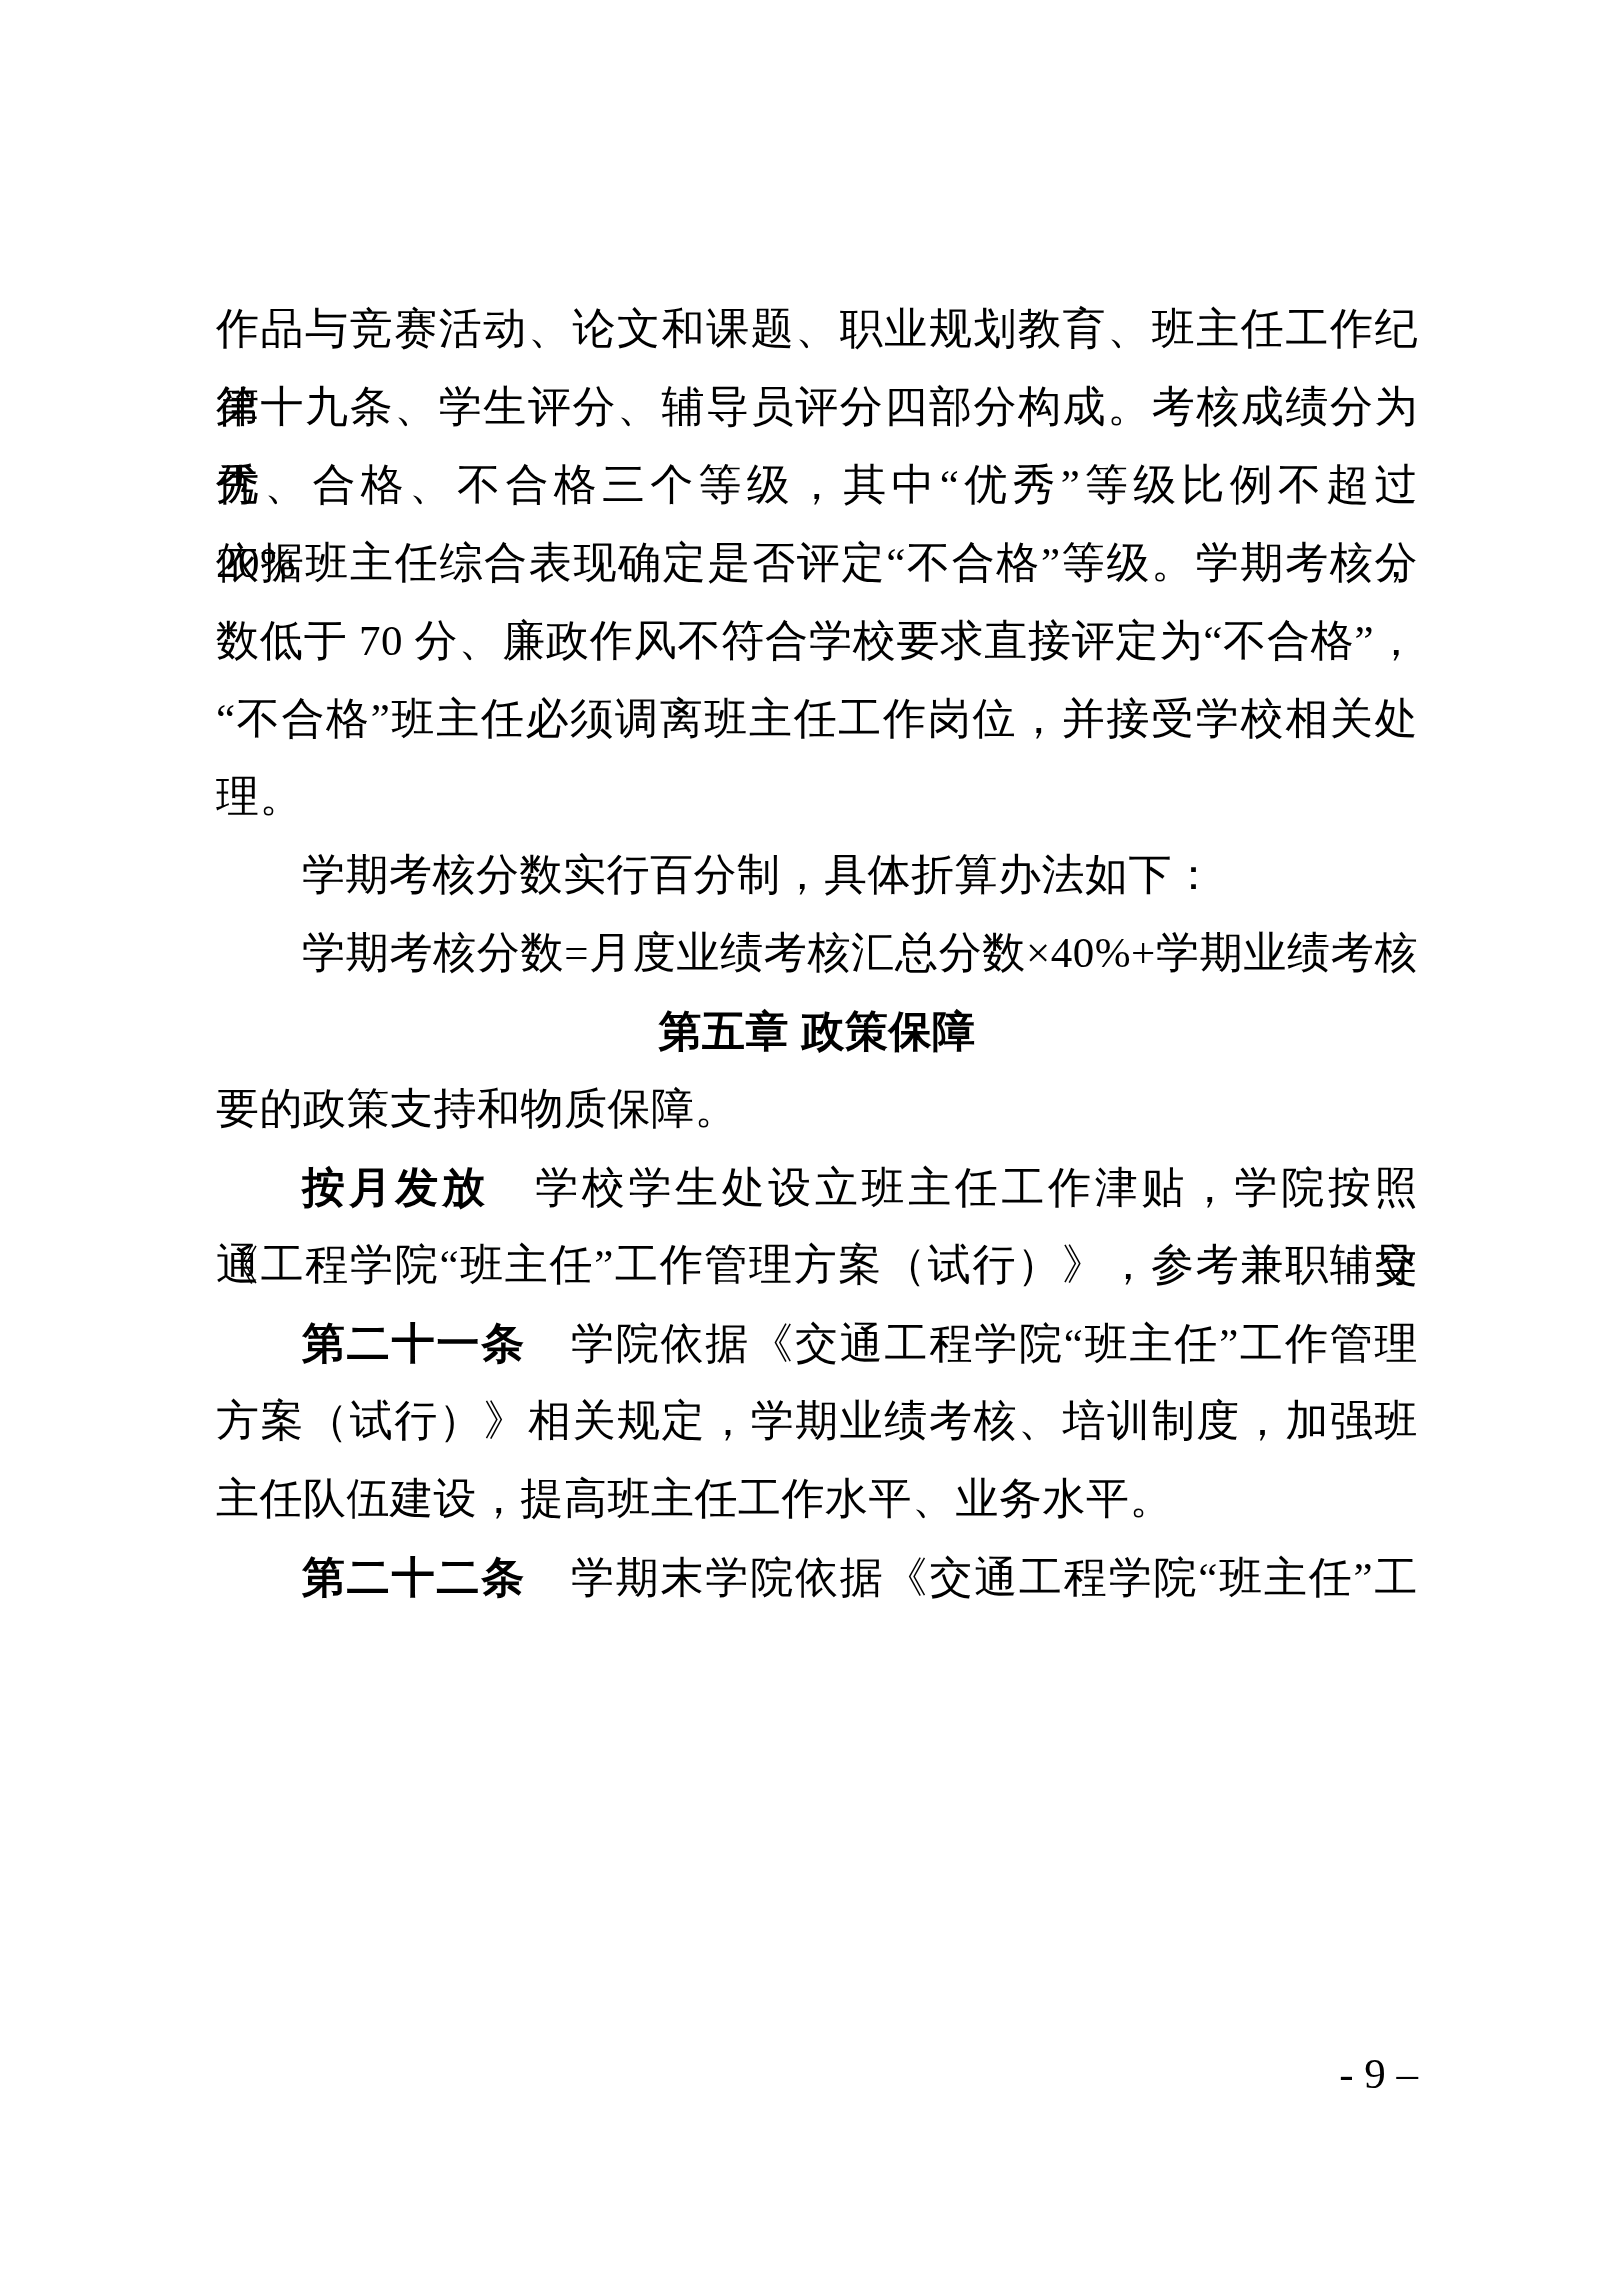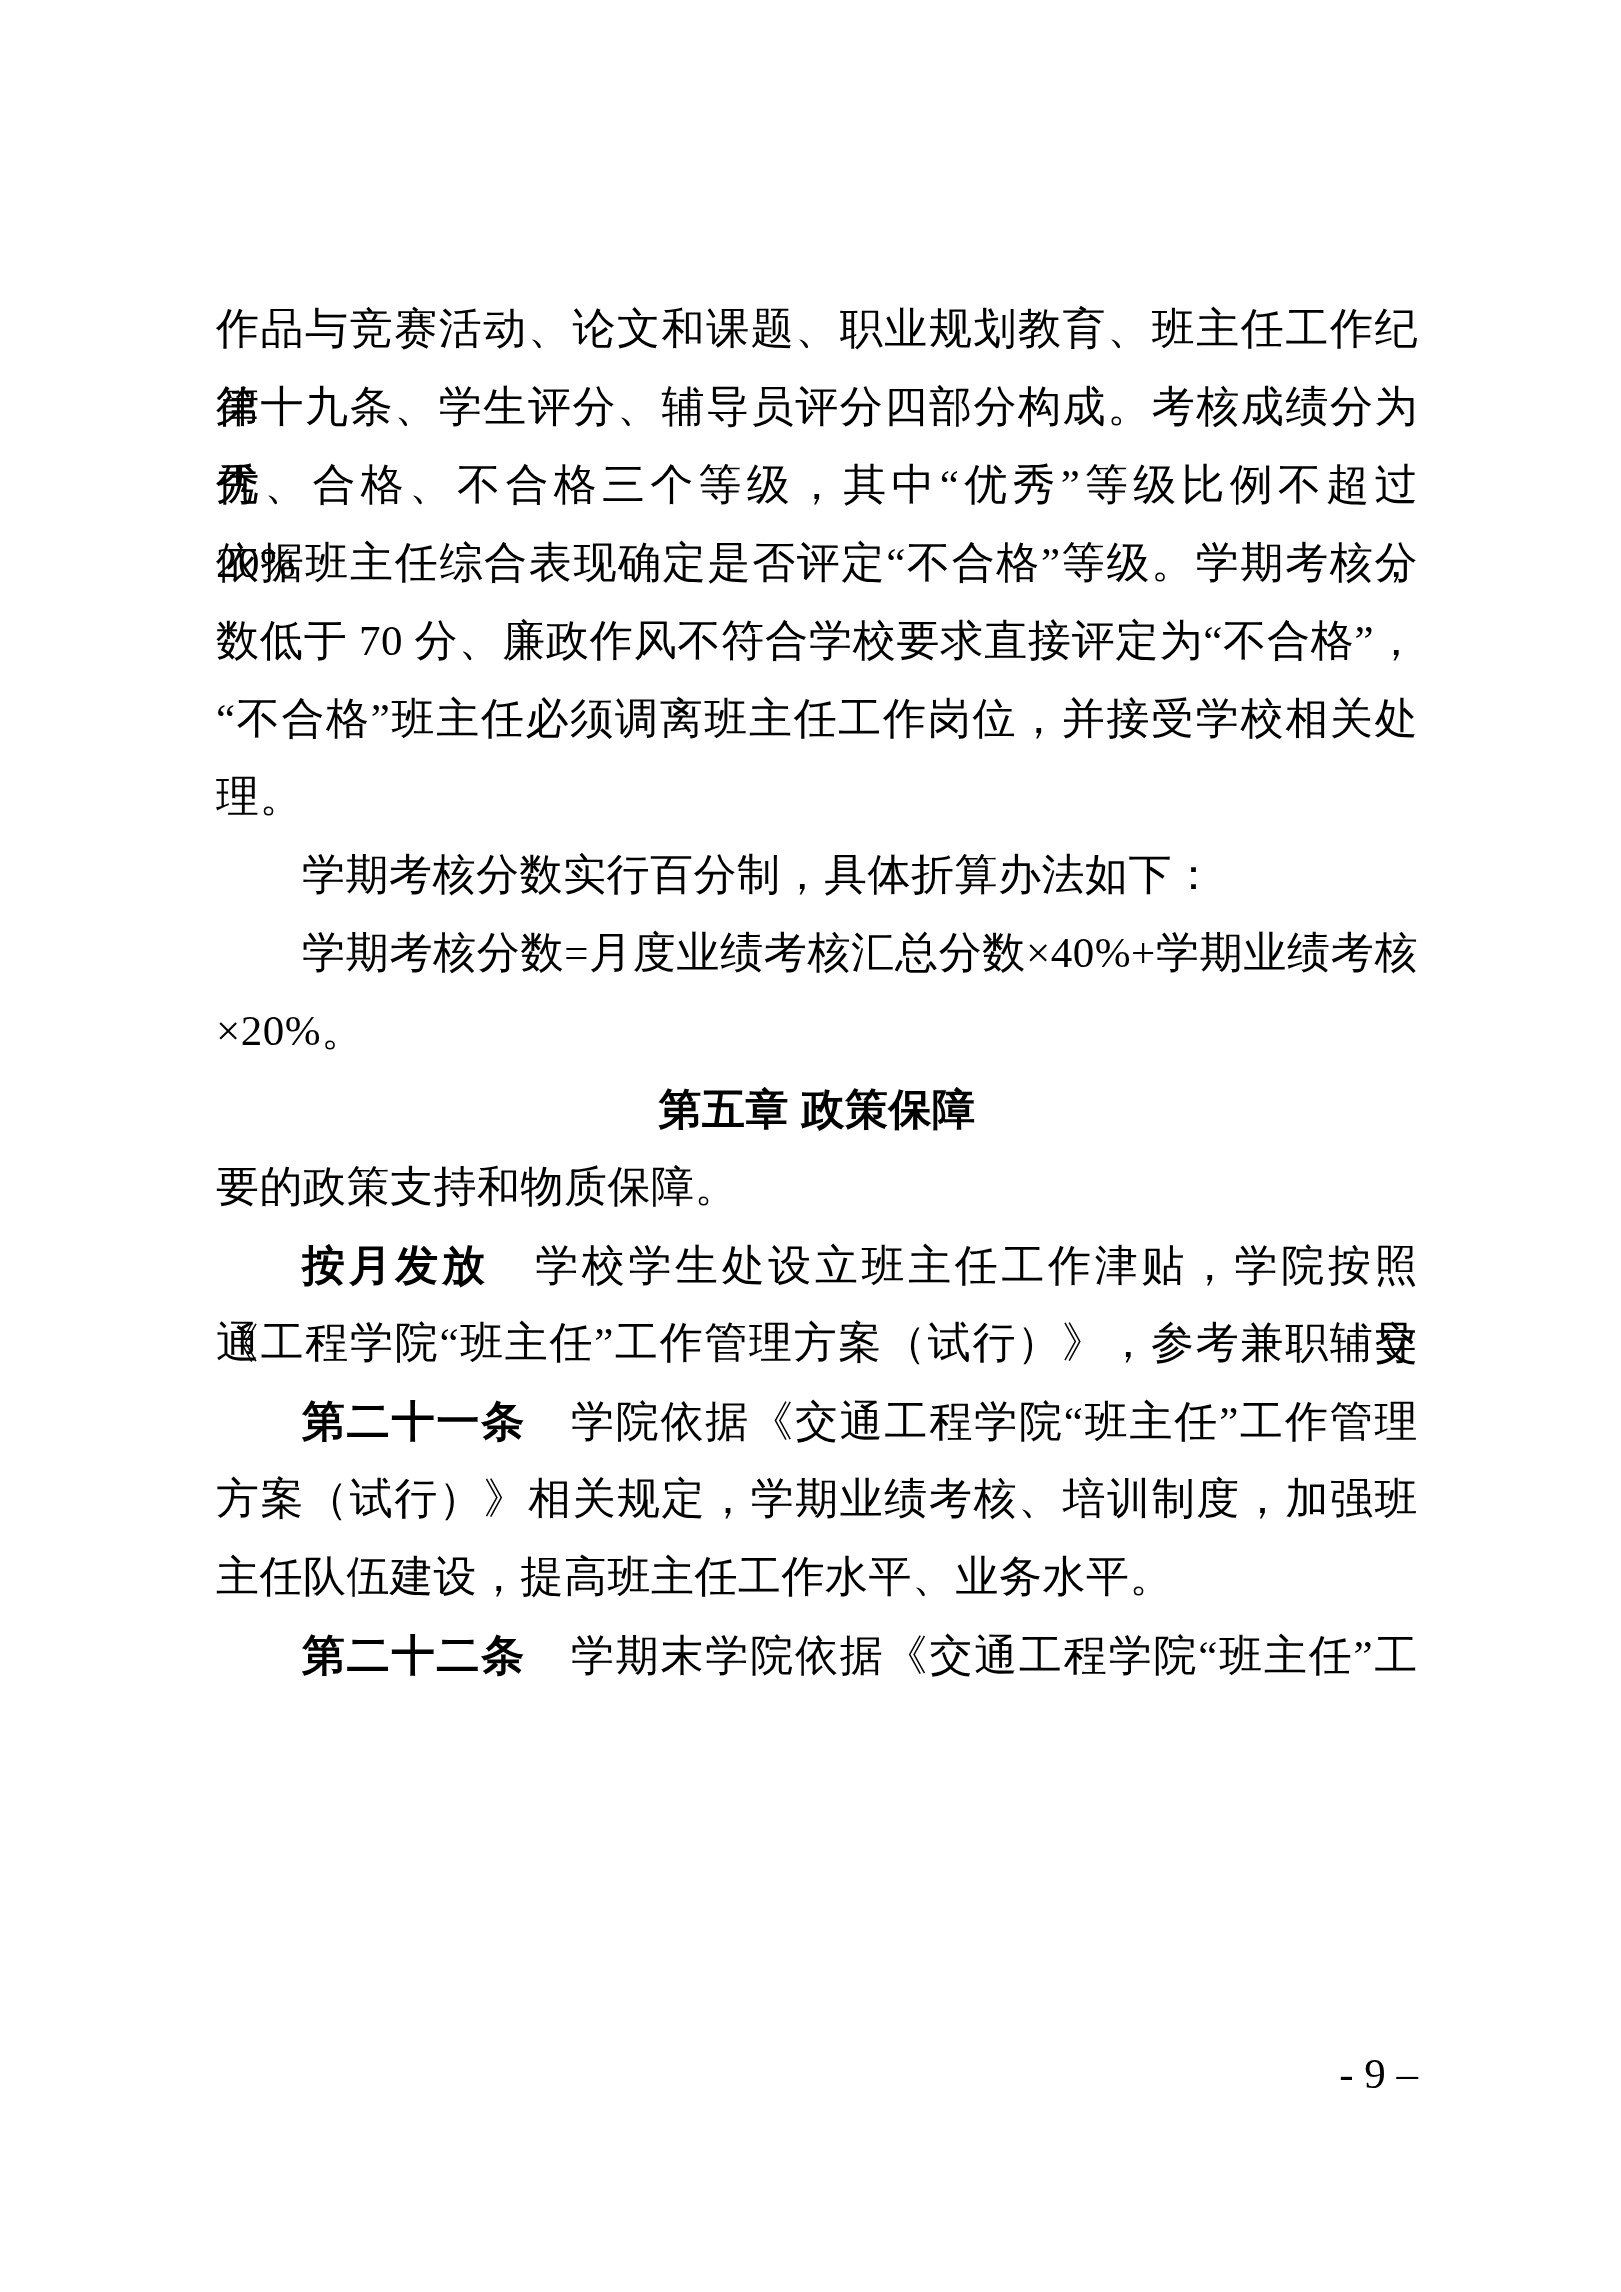--- a/index.html
+++ b/index.html
@@ -52,21 +52,20 @@
     <div class="line just">作品与竞赛活动、论文和课题、职业规划教育、班主任工作纪律</div>
     <div class="line just">第十九条、学生评分、辅导员评分四部分构成。考核成绩分为优</div>
     <div class="line just">秀、合格、不合格三个等级，其中“优秀”等级比例不超过 20%，</div>
     <div class="line just">依据班主任综合表现确定是否评定“不合格”等级。学期考核分</div>
     <div class="line just">数低于 70 分、廉政作风不符合学校要求直接评定为“不合格”，</div>
     <div class="line just">“不合格”班主任必须调离班主任工作岗位，并接受学校相关处</div>
     <div class="line">理。</div>
 
     <div class="line indent">学期考核分数实行百分制，具体折算办法如下：</div>
     <div class="line indent just">学期考核分数=月度业绩考核汇总分数×40%+学期业绩考核</div>
-    <div class="line">×20%。</div>
 
     <div class="line center heading">第五章 政策保障</div>
 
     <div class="line">要的政策支持和物质保障。</div>
 
     <div class="line indent just"><span class="hei">按月发放</span><span>　学校学生处设立班主任工作津贴，学院按照《交</span></div>
     <div class="line just">通工程学院“班主任”工作管理方案（试行）》，参考兼职辅导</div>
 
     <div class="line indent just"><span class="hei">第二十一条</span><span>　学院依据《交通工程学院“班主任”工作管理</span></div>
     <div class="line just">方案（试行）》相关规定，学期业绩考核、培训制度，加强班</div>

